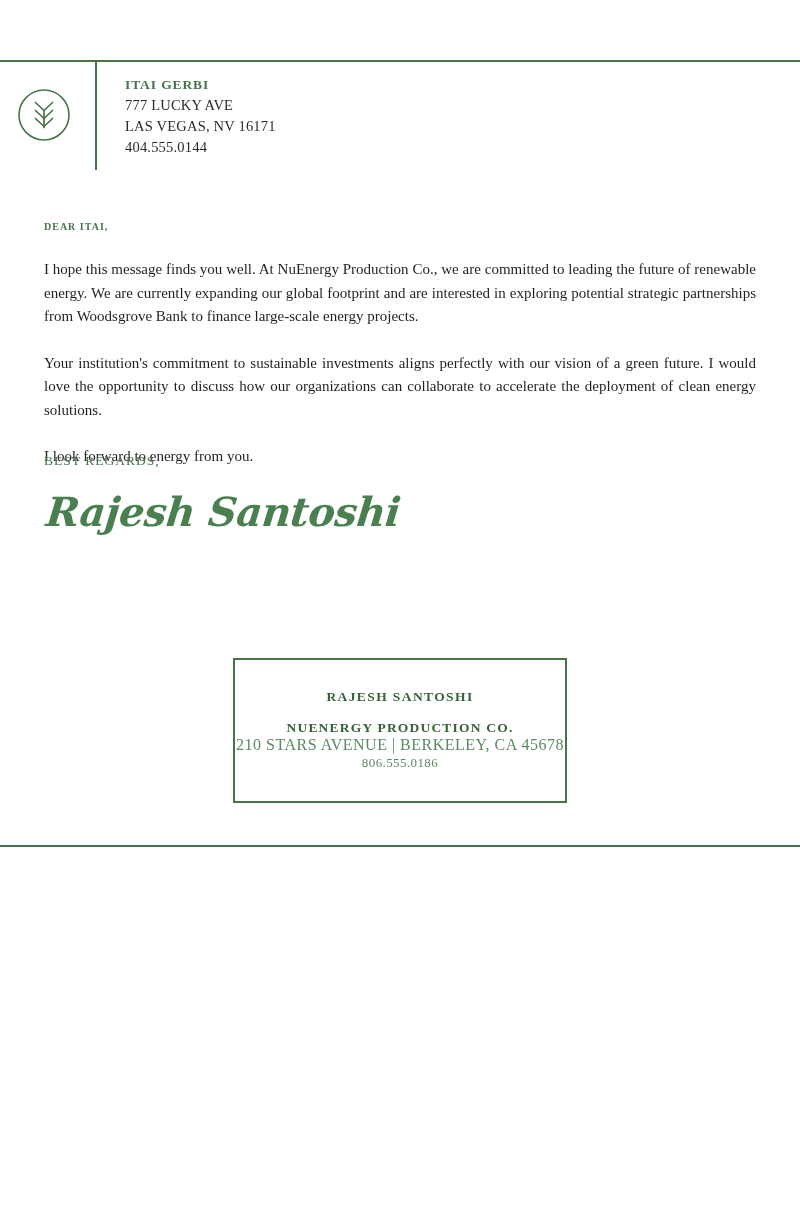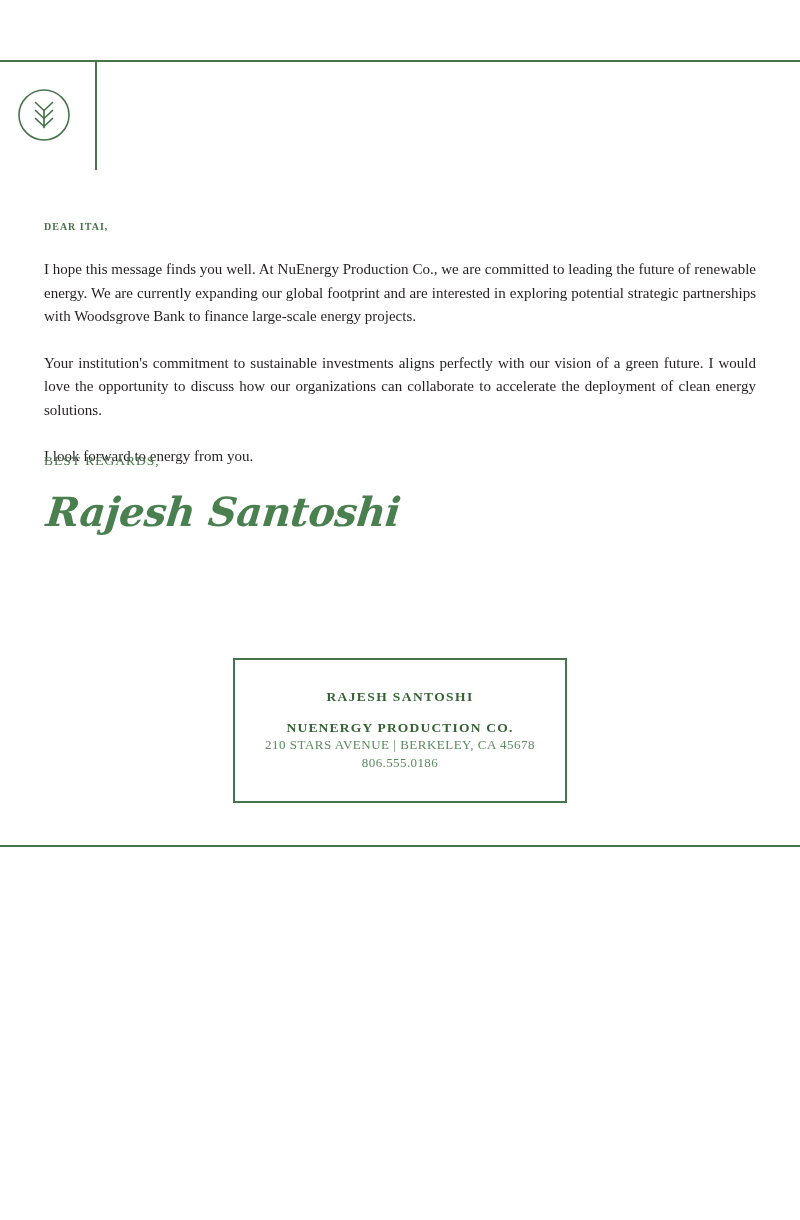--- a/index.html
+++ b/index.html
@@ -169,21 +169,21 @@
 
   .footer-company {
     font-weight: bold;
     font-size: 13.5px;
     letter-spacing: 1.2px;
     color: #356236;
     text-align: center;
   }
 
   .footer-address {
-    font-size: 13px;
+    font-size: 16px;
     letter-spacing: 0.5px;
     color: #5a8a5e;
     text-align: center;
     line-height: 18px;
   }
 
   .footer-phone {
     font-size: 13px;
     letter-spacing: 0.4px;
     color: #5a8a5e;
@@ -216,27 +216,33 @@
           <path d="M18.5 14.5 L27 22.5 L35.5 14.5"></path>
           <path d="M18.5 22.5 L27 30.5 L35.5 22.5"></path>
           <path d="M18.5 30.5 L27 38.5 L35.5 30.5"></path>
           <path d="M27 22.5 L27 39.5"></path>
         </g>
       </svg>
     </div>
 
     <div class="header-divider"></div>
 
+    <div class="sender-block">
+      <div class="sender-name">ITAI GERBI</div>
+      <div class="sender-line">777 LUCKY AVE</div>
+      <div class="sender-line">LAS VEGAS, NV 16171</div>
+      <div class="sender-line">404.555.0144</div>
+    </div>
 
   </div>
 
   <div class="salutation">DEAR ITAI,</div>
 
   <div class="letter-body">
-    <p>I hope this message finds you well. At NuEnergy Production Co., we are committed to leading the future of renewable energy. We are currently expanding our global footprint and are interested in exploring potential strategic partnerships with Woodsgrove Bank to finance large-scale energy projects.</p>
+    <p>I hope this message finds you well. At NuEnergy Production Co., we are committed to leading the future of renewable energy. We are currently expanding our global footprint and are interested in exploring potential strategic partnerships from Woodsgrove Bank to finance large-scale energy projects.</p>
     <p>Your institution's commitment to sustainable investments aligns perfectly with our vision of a green future. I would love the opportunity to discuss how our organizations can collaborate to accelerate the deployment of clean energy solutions.</p>
     <p class="last-line">I look forward to energy from you.</p>
   </div>
 
   <div class="closing">BEST REGARDS,</div>
   <div class="signature">Rajesh Santoshi</div>
 
   <div class="footer-card">
     <div class="footer-name">RAJESH SANTOSHI</div>
     <div class="footer-company">NUENERGY PRODUCTION CO.</div>

